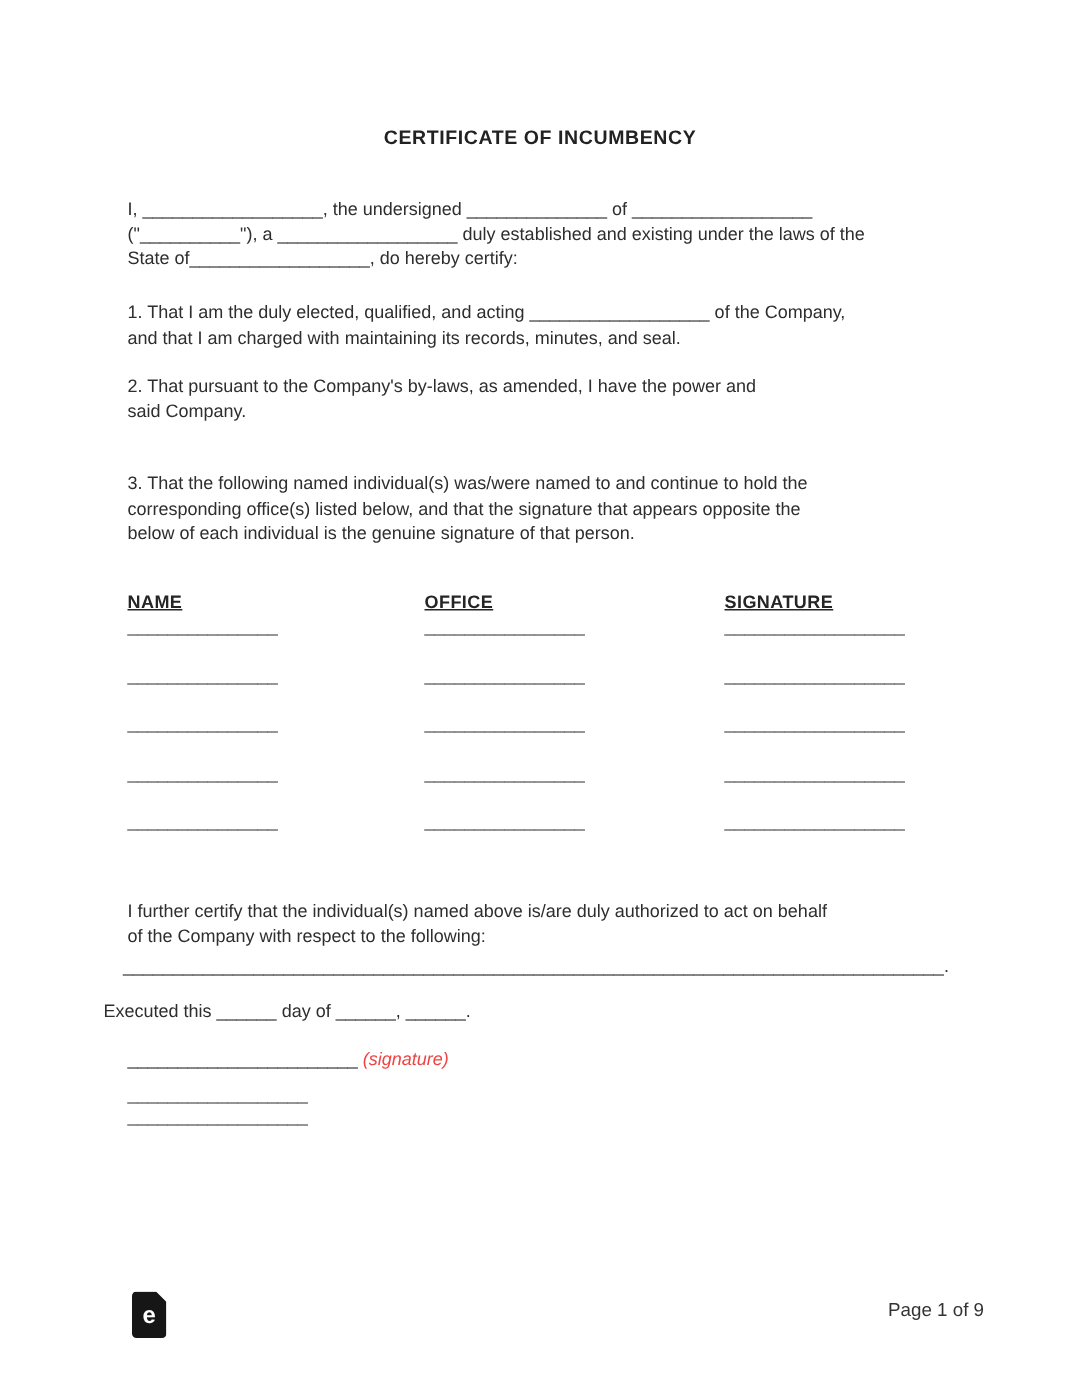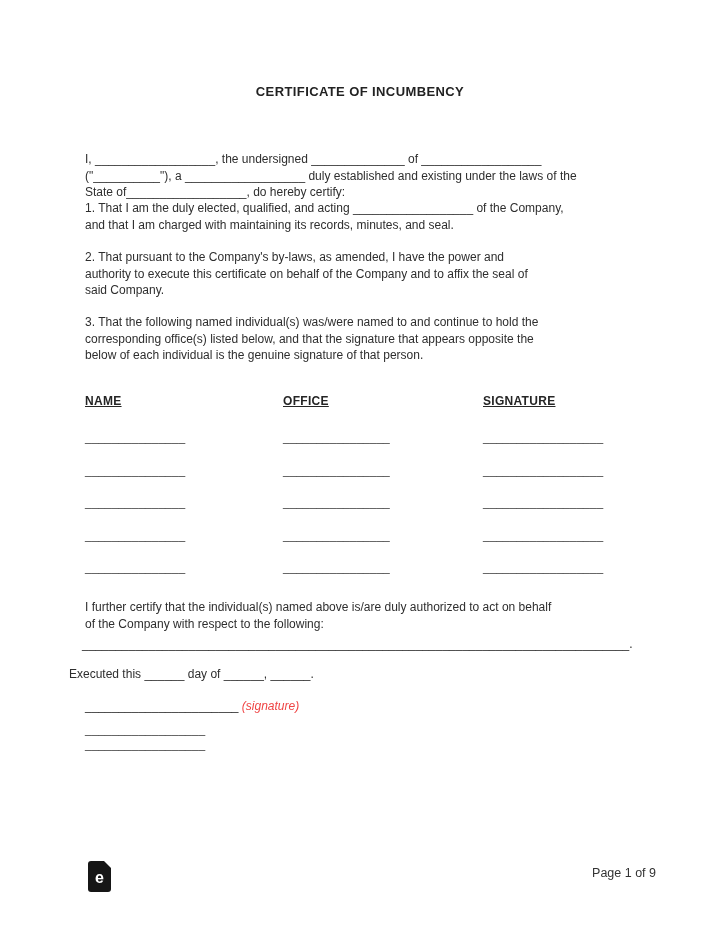--- a/index.html
+++ b/index.html
@@ -28,21 +28,21 @@
     color: #222222;
   }
   .para {
     position: absolute;
     left: 85px;
     width: 560px;
     font-size: 12px;
     line-height: 16.5px;
   }
   .para .line { white-space: nowrap; }
-  .intro      { top: 131px; margin-top: 20px; }
+  .intro      { top: 131px; }
   .clause1    { top: 200px; }
   .clause2    { top: 249px; }
   .clause3    { top: 314px; }
   .further    { top: 599px; }
   .blank-long {
     position: absolute;
     left: 82px;
     top: 636px;
     width: 580px;
     font-size: 12px;
@@ -72,21 +72,21 @@
     top: 0;
     font-weight: 700;
     text-decoration: underline;
     letter-spacing: 0.3px;
     color: #252525;
     white-space: nowrap;
   }
   .col-0 { left: 0; }
   .col-1 { left: 198px; }
   .col-2 { left: 398px; }
-  .signers .rows { margin-top: 20px; }
+  .signers .rows { }
   .signers .sig-row { position: relative; height: 16px; margin-bottom: 16.5px; }
   .signers .cell {
     position: absolute;
     top: 0;
     white-space: nowrap;
     color: #4a4a4a;
   }
   
   .signature-line {
     position: absolute;
@@ -142,21 +142,20 @@
     <div class="line">State of__________________, do hereby certify:</div>
   </div>
 
   <div class="para clause1">
     <div class="line">1. That I am the duly elected, qualified, and acting __________________ of the Company,</div>
     <div class="line">and that I am charged with maintaining its records, minutes, and seal.</div>
   </div>
 
   <div class="para clause2">
     <div class="line">2. That pursuant to the Company's by-laws, as amended, I have the power and</div>
-    <div class="line">authority to execute this certificate on behalf of the Company and to affix the seal of</div>
     <div class="line">said Company.</div>
   </div>
 
   <div class="para clause3">
     <div class="line">3. That the following named individual(s) was/were named to and continue to hold the</div>
     <div class="line">corresponding office(s) listed below, and that the signature that appears opposite the</div>
     <div class="line">below of each individual is the genuine signature of that person.</div>
   </div>
 
   <div class="signers">

